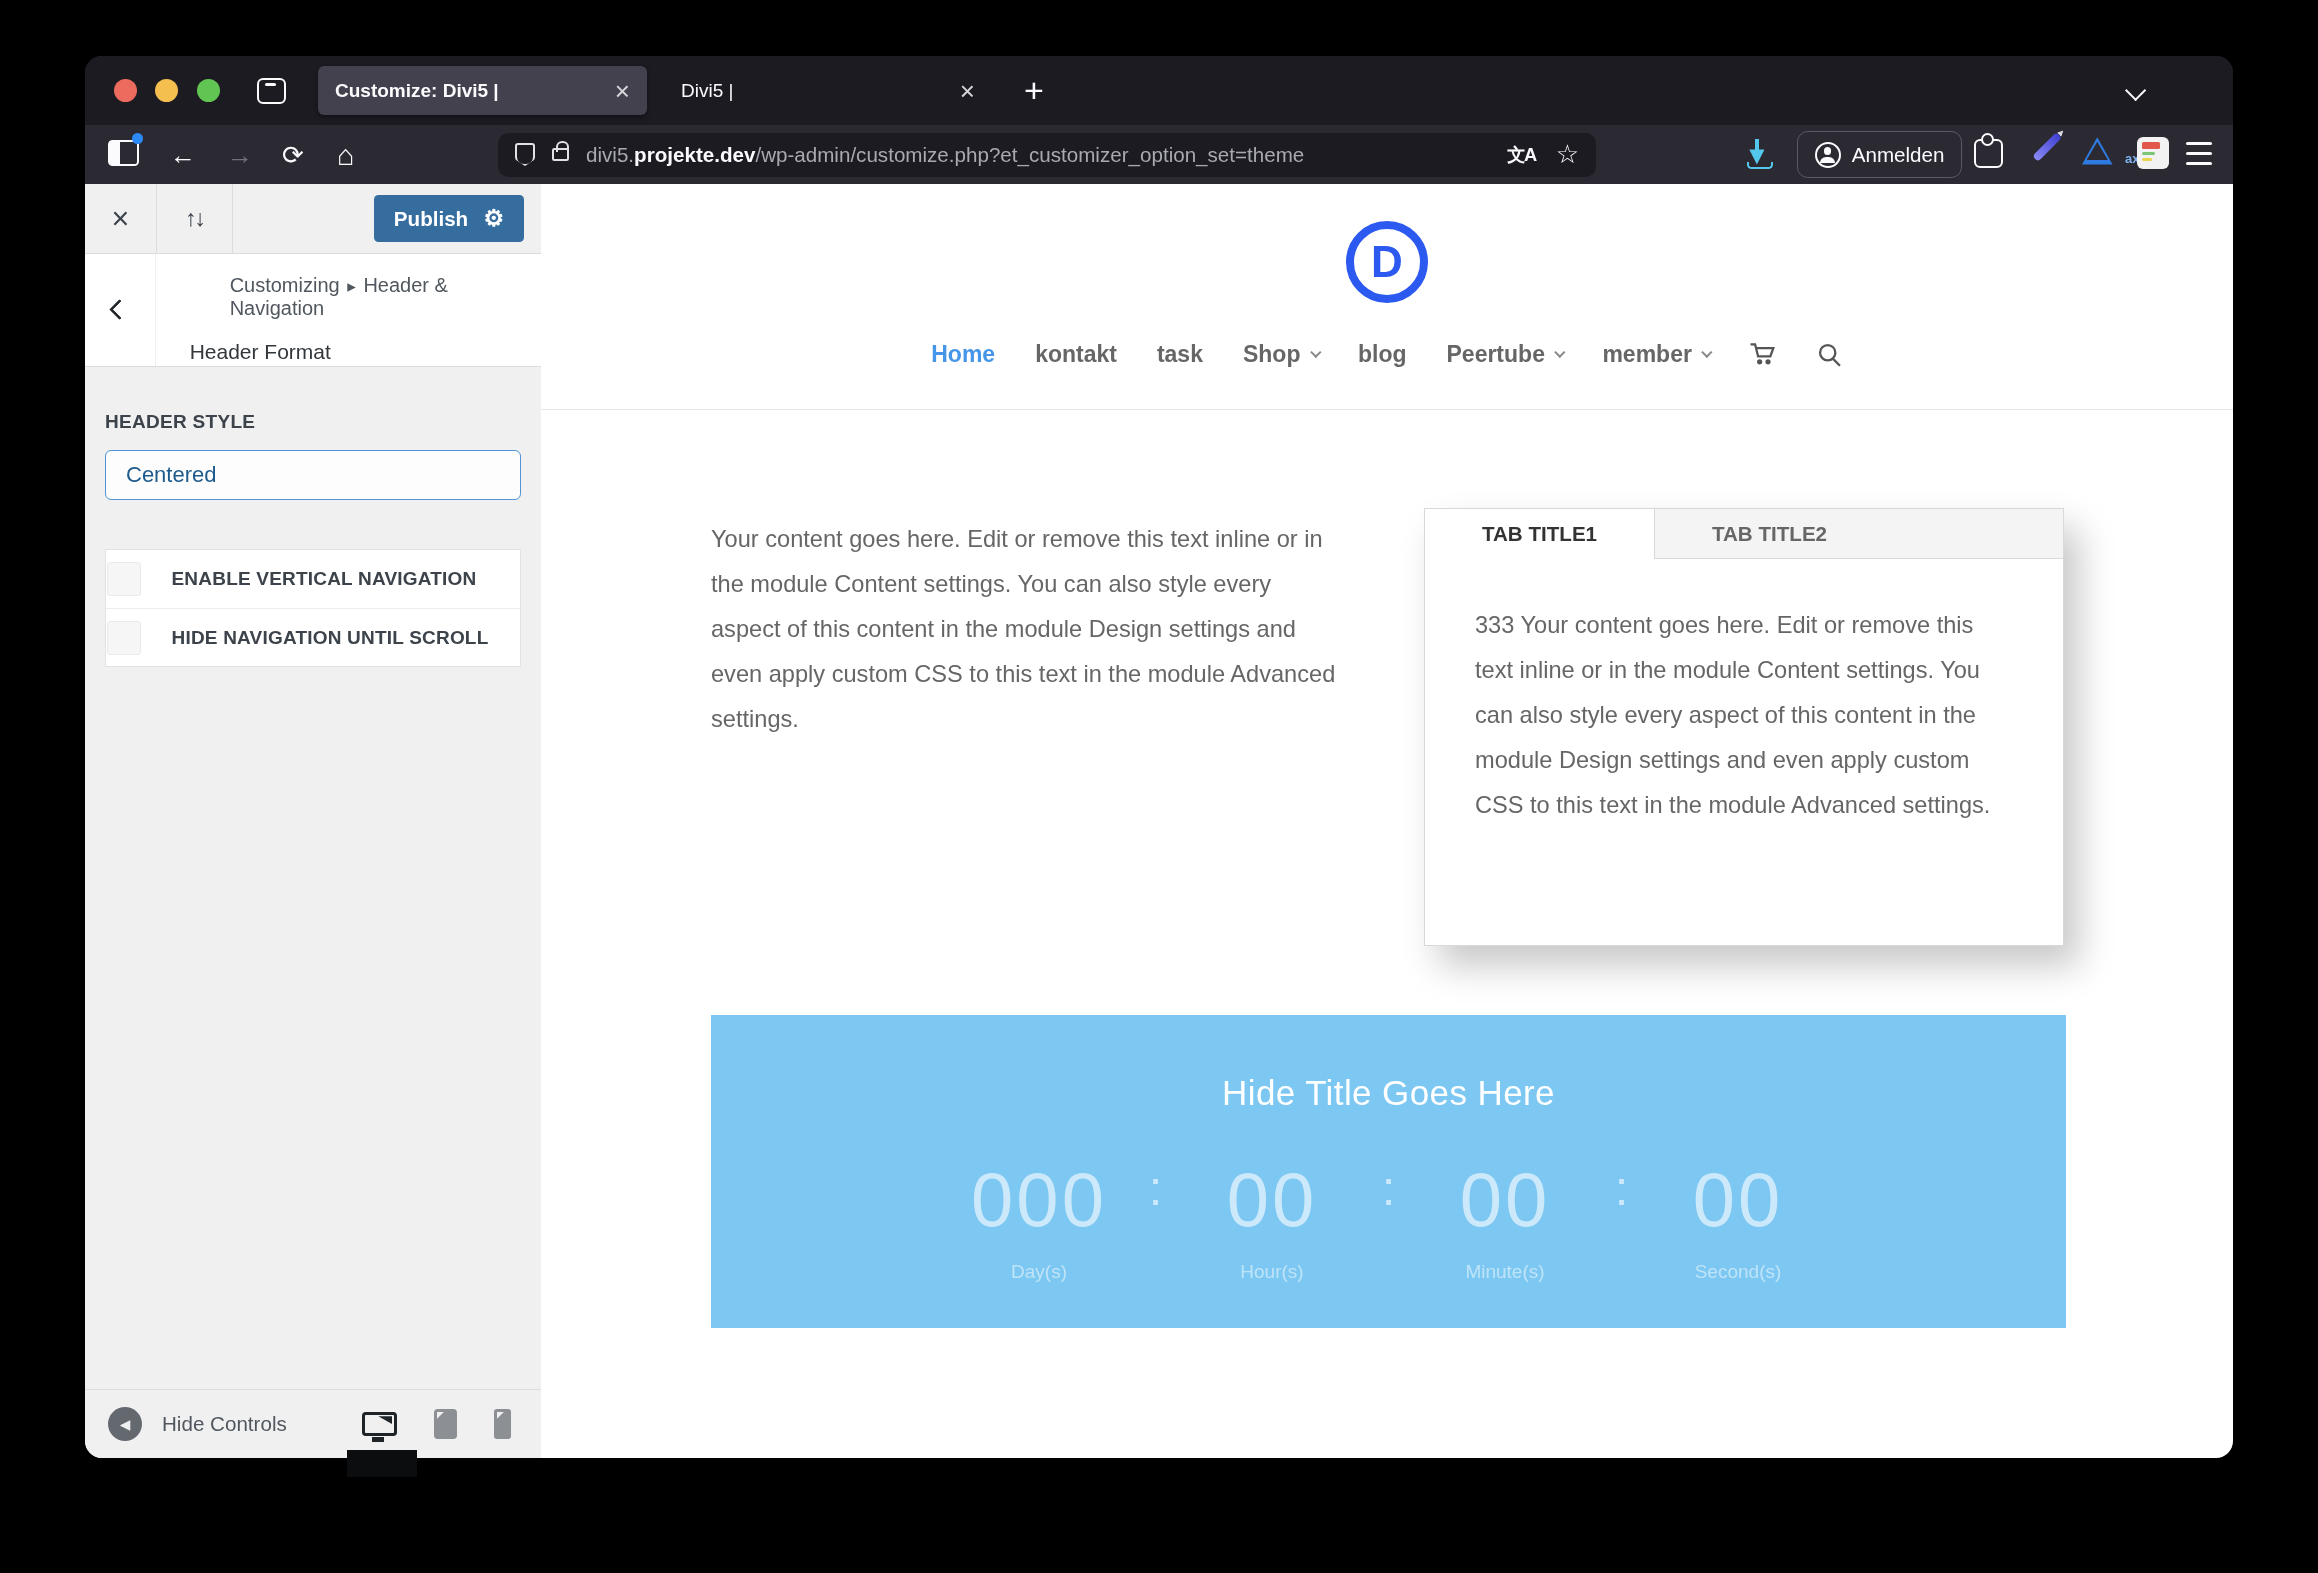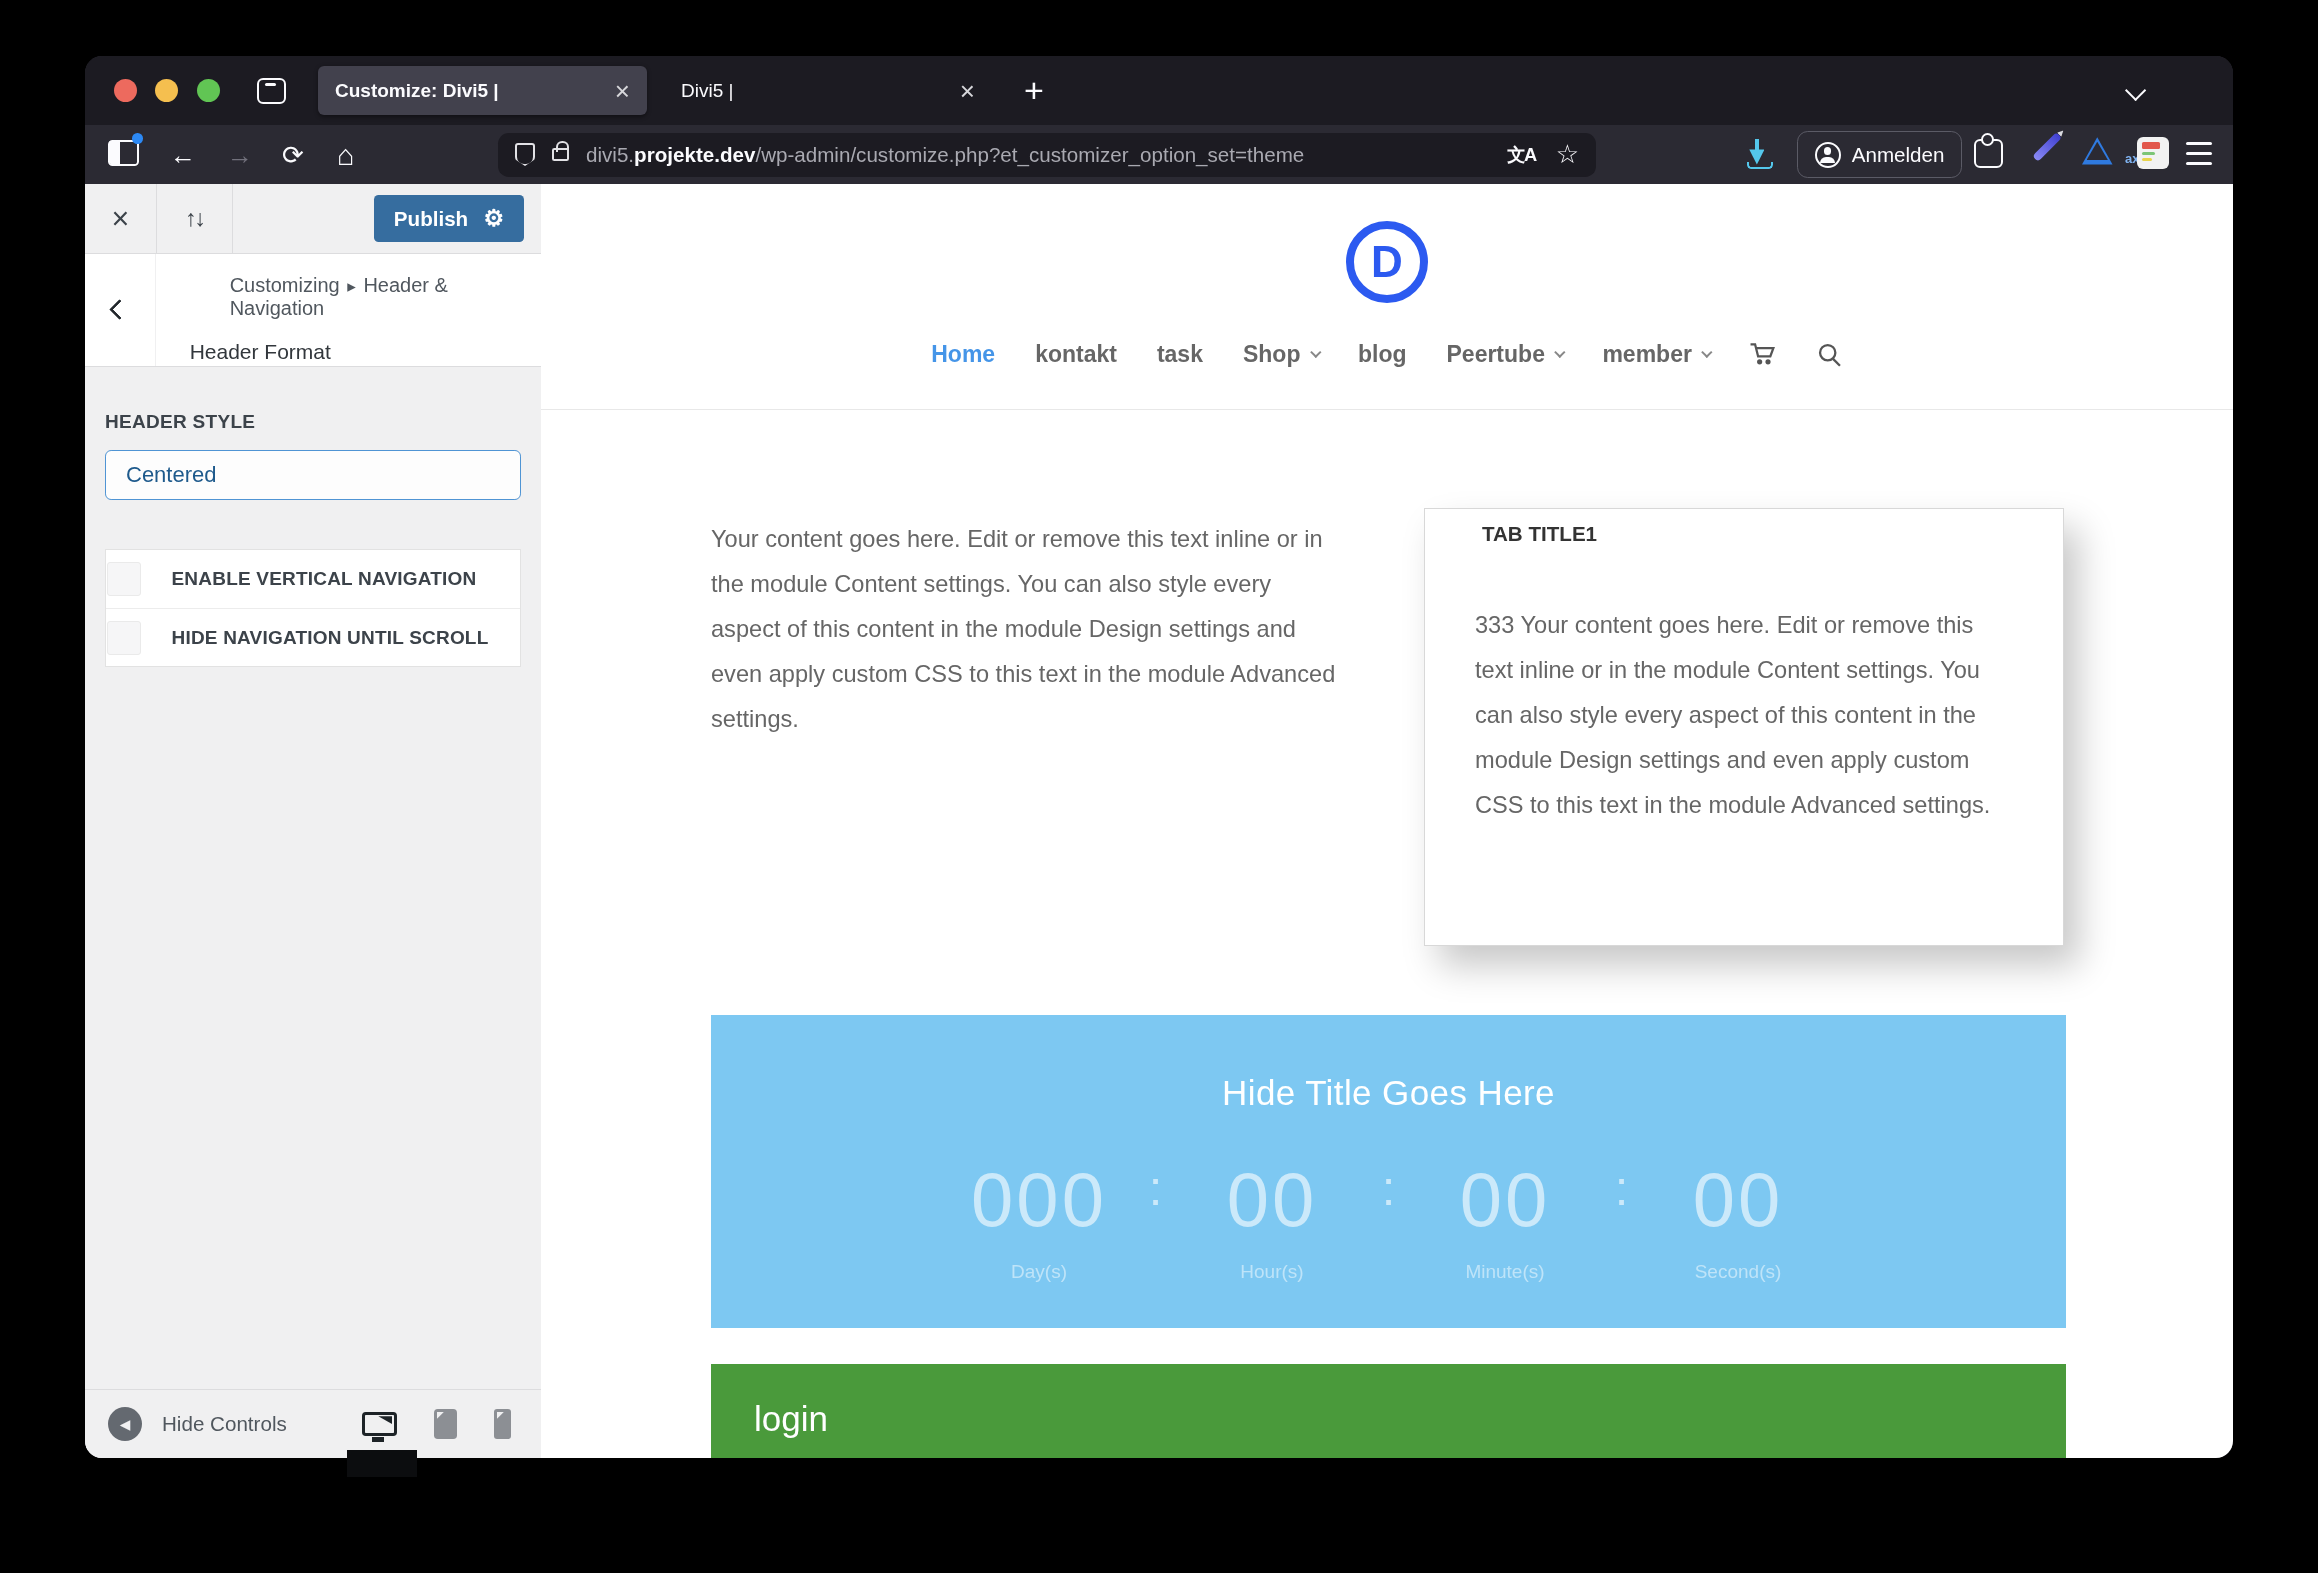--- a/index.html
+++ b/index.html
@@ -307,20 +307,23 @@
           </span>
         </div>
       </div>
 
       <div class="sitecontent">
         <div class="intro">Your content goes here. Edit or remove this text inline or in the module Content settings. You can also style every aspect of this content in the module Design settings and even apply custom CSS to this text in the module Advanced settings.</div>
 
         <div class="tabmodule">
           <div class="tabsrow">
             <div class="tabbtn on">TAB TITLE1</div>
+            <div class="tabfill">
+              <div class="tabbtn off">TAB TITLE2</div>
+            </div>
           </div>
           <div class="tabbody">333 Your content goes here. Edit or remove this text inline or in the module Content settings. You can also style every aspect of this content in the module Design settings and even apply custom CSS to this text in the module Advanced settings.</div>
         </div>
 
         <div class="bluesec">
           <div class="cdtitle">Hide Title Goes Here</div>
           <div class="cdrow">
             <div class="cdunit">
               <div class="cdnum">000</div>
               <div class="cdlabel">Day(s)</div>
@@ -336,22 +339,19 @@
               <div class="cdlabel">Minute(s)</div>
             </div>
             <div class="cdcolon">:</div>
             <div class="cdunit">
               <div class="cdnum">00</div>
               <div class="cdlabel">Second(s)</div>
             </div>
           </div>
         </div>
 
-        <div class="greensec">
-          <div class="loginlbl">login</div>
-        </div>
       </div>
     </div>
   </div>
 </div>
 
 <div class="devbar"></div>
 
 
 </body></html>

